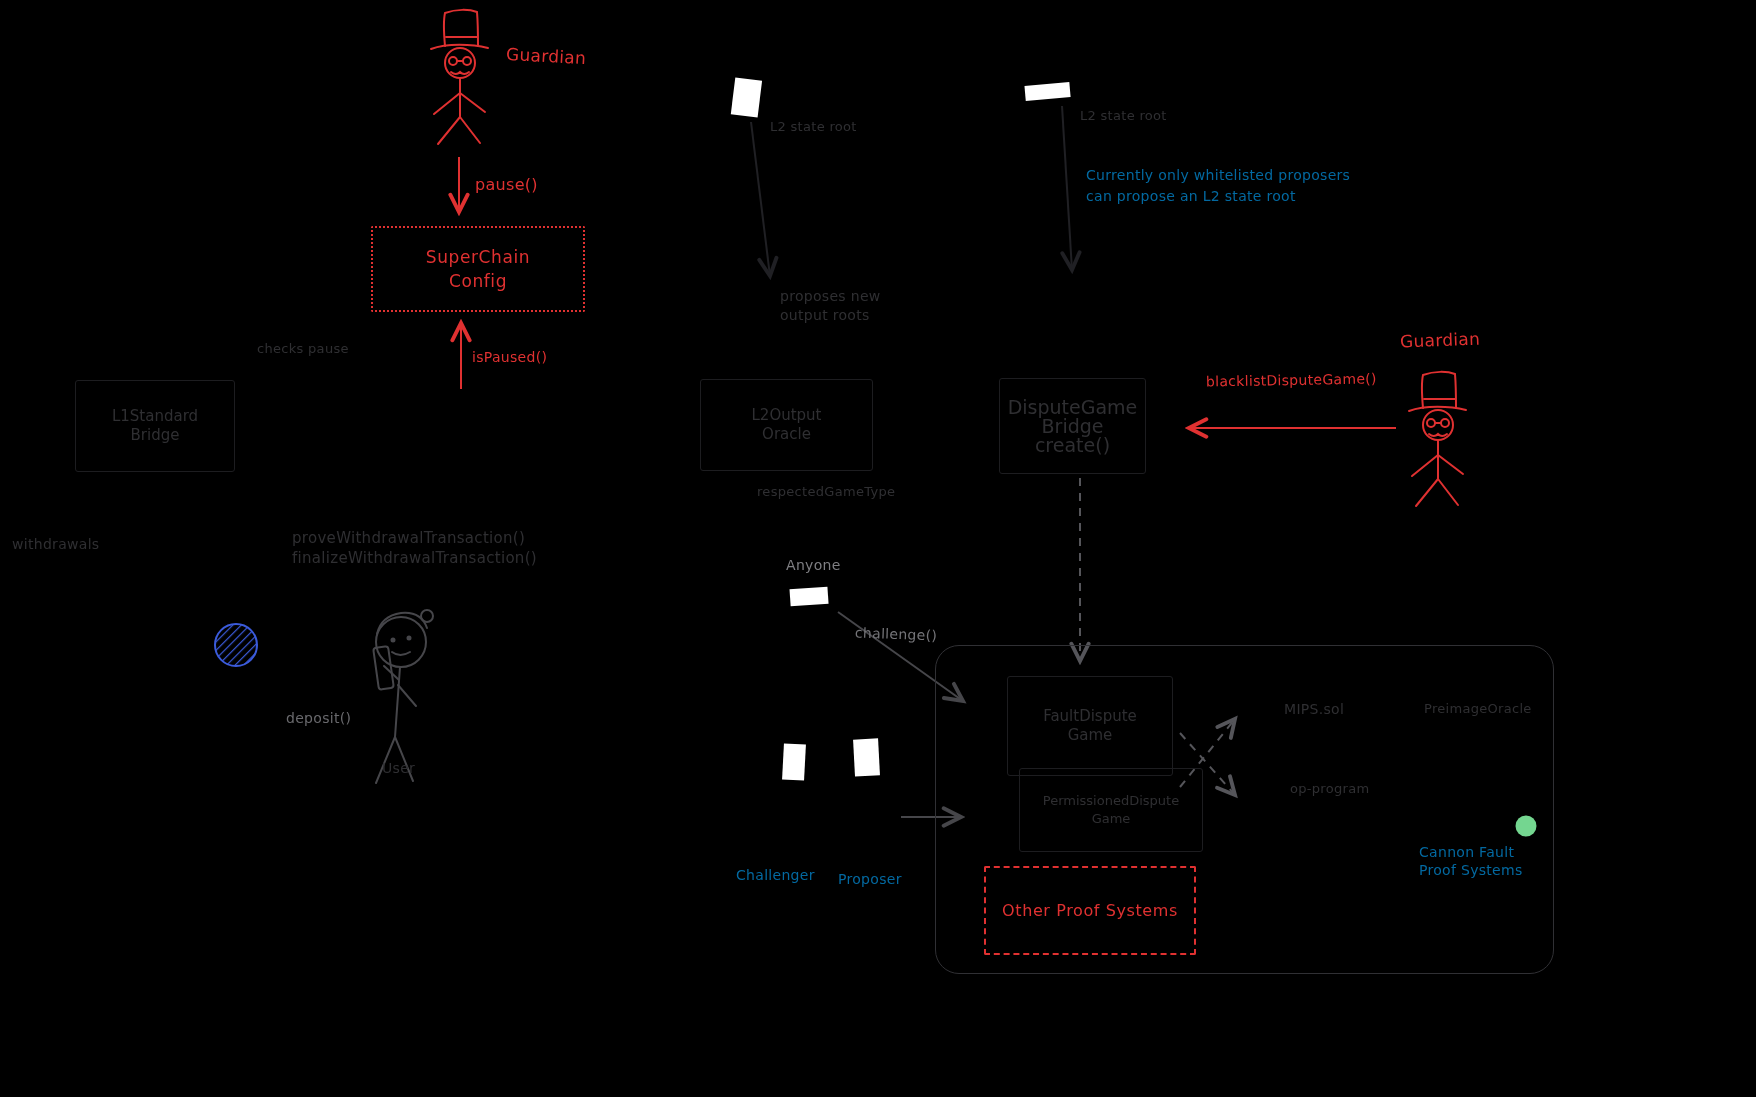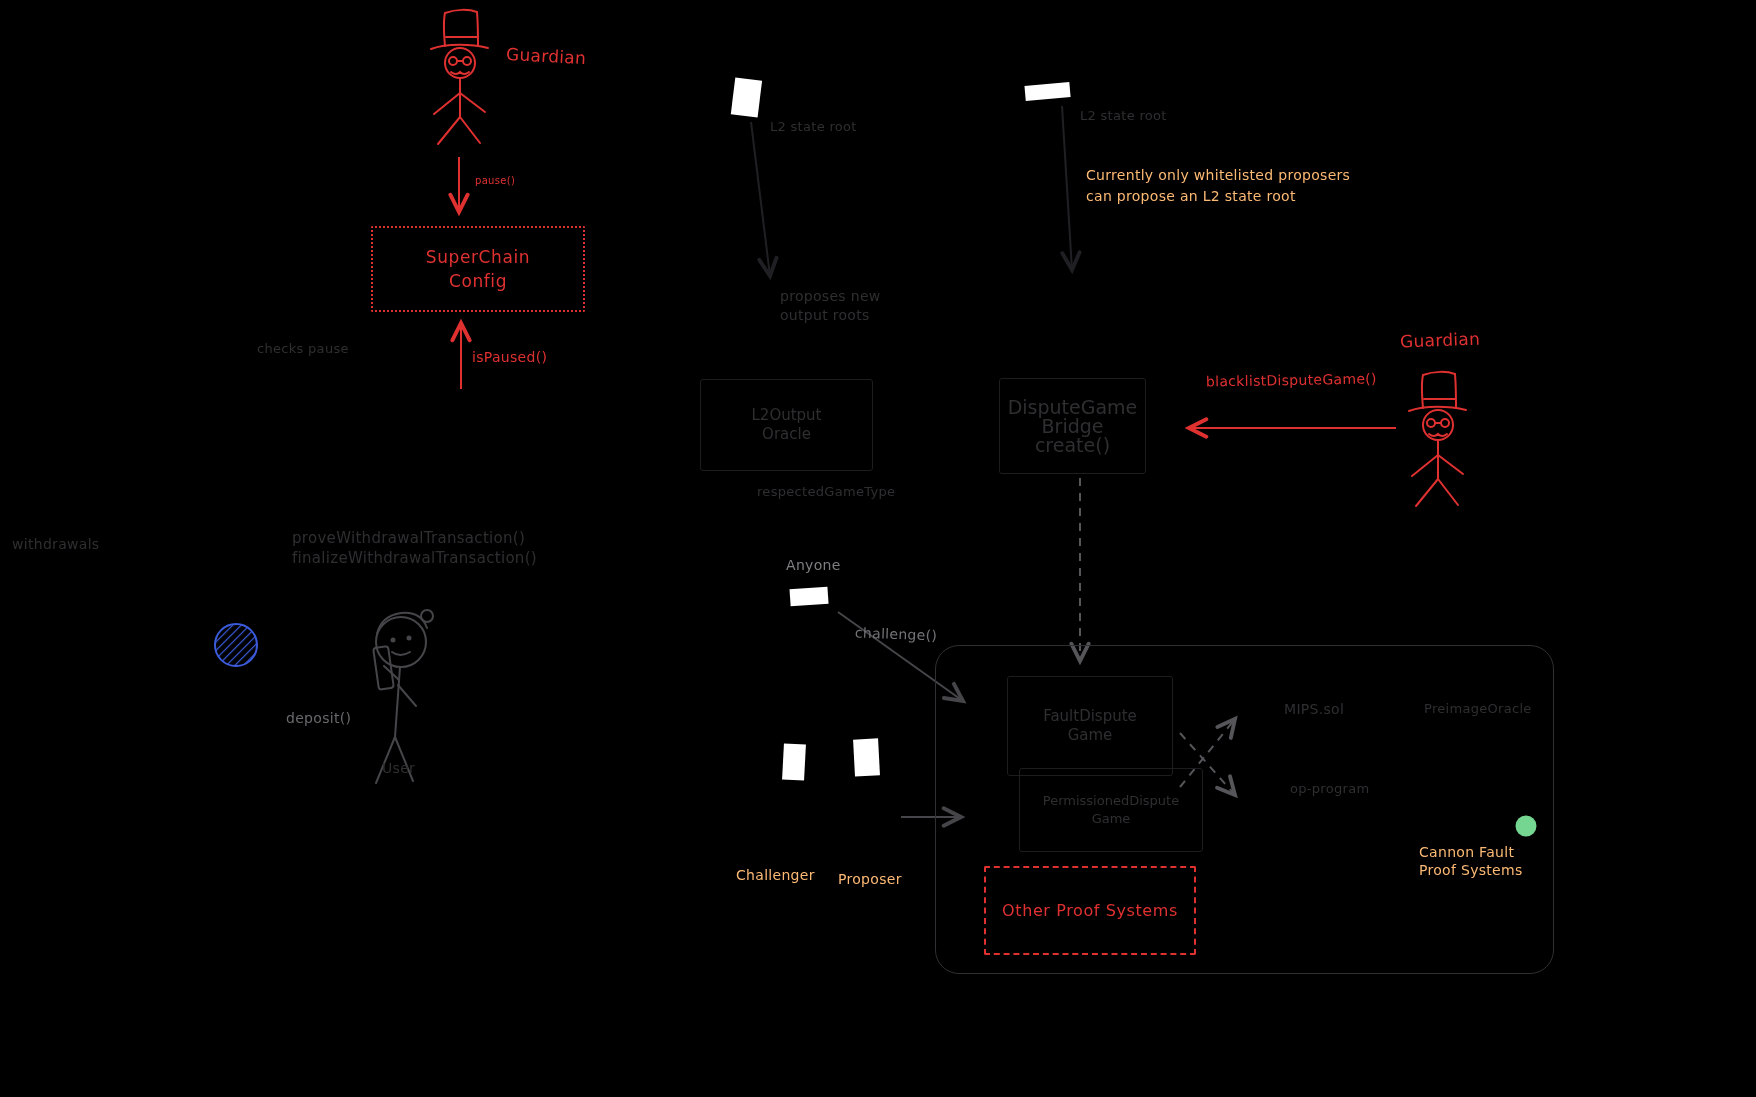--- a/index.html
+++ b/index.html
@@ -3,21 +3,21 @@
 <meta charset="utf-8">
 <style>
   html,body{margin:0;padding:0;background:#000;}
   #canvas{
     position:relative;width:1756px;height:1097px;background:#000;overflow:hidden;
     font-family:"DejaVu Sans",sans-serif;
   }
   svg.layer{position:absolute;left:0;top:0;}
   .lbl{position:absolute;white-space:nowrap;letter-spacing:.3px;}
   .red{color:#e03131;}
-  .note{color:#fdba74;}
+  .note{color:#0369a1;}
   .dim{color:#747478;}
   .dimmer{color:#69696d;}
   .faint{color:#2f2f32;}
   .box{position:absolute;display:flex;flex-direction:column;align-items:center;justify-content:center;text-align:center;box-sizing:border-box;}
   .box-faint{border:1.6px solid #1d1d20;border-radius:3px;color:#2f2f32;}
   .superchain{border:2.4px dotted #e03131;border-radius:2px;color:#e03131;font-size:17px;line-height:24px;letter-spacing:.6px;align-items:center;}
   .otherproof{border:2px dashed #e03131;border-radius:2px;color:#e03131;font-size:16px;letter-spacing:.6px;}
   .container-box{position:absolute;border:1.6px solid #303034;border-radius:24px;background:transparent;}
   .two-line{line-height:20px;}
 </style>
@@ -106,40 +106,44 @@
   <div class="container-box" style="left:935px;top:645px;width:617px;height:327px;"></div>
 
   <div class="box superchain" style="left:371px;top:226px;width:214px;height:86px;">
     <span>SuperChain</span>
     <span>Config</span>
   </div>
   <div class="box otherproof" style="left:984px;top:866px;width:212px;height:89px;">
     <span>Other Proof Systems</span>
   </div>
 
+  <div class="box box-faint" style="left:75px;top:380px;width:160px;height:92px;font-size:15px;line-height:19px;">
+    <span>L1Standard</span>
+    <span>Bridge</span>
+  </div>
   <div class="box box-faint" style="left:700px;top:379px;width:173px;height:92px;font-size:15px;line-height:19px;">
     <span>L2Output</span>
     <span>Oracle</span>
   </div>
   <div class="box box-faint" style="left:999px;top:378px;width:147px;height:96px;font-size:19px;line-height:19px;">
     <span>DisputeGame</span>
     <span>Bridge</span>
     <span>create()</span>
   </div>
   <div class="box box-faint" style="left:1007px;top:676px;width:166px;height:100px;font-size:15px;line-height:19px;">
     <span>FaultDispute</span>
     <span>Game</span>
   </div>
   <div class="box box-faint" style="left:1007px;top:768px;width:184px;height:84px;font-size:13px;line-height:18px;margin-left:12px;">
     <span>PermissionedDispute</span>
     <span>Game</span>
   </div>
 
   <div class="lbl red" style="left:506px;top:46px;font-size:17px;transform:rotate(3deg);">Guardian</div>
-  <div class="lbl red" style="left:475px;top:175px;font-size:10px;">pause()</div>
+  <div class="lbl red" style="left:475px;top:175px;font-size:16px;">pause()</div>
   <div class="lbl red" style="left:472px;top:349px;font-size:14px;">isPaused()</div>
   <div class="lbl red" style="left:1400px;top:330px;font-size:17px;transform:rotate(-2deg);">Guardian</div>
   <div class="lbl red" style="left:1206px;top:372px;font-size:14px;transform:rotate(-1deg);">blacklistDisputeGame()</div>
 
   <div class="lbl note two-line" style="left:1086px;top:165px;font-size:14px;line-height:21px;">
     <div>Currently only whitelisted proposers</div>
     <div>can propose an L2 state root</div>
   </div>
   <div class="lbl" style="left:786px;top:557px;font-size:14px;color:#7f7f83;">Anyone</div>
   <div class="lbl dim" style="left:855px;top:626px;font-size:14px;transform:rotate(2deg);">challenge()</div>

